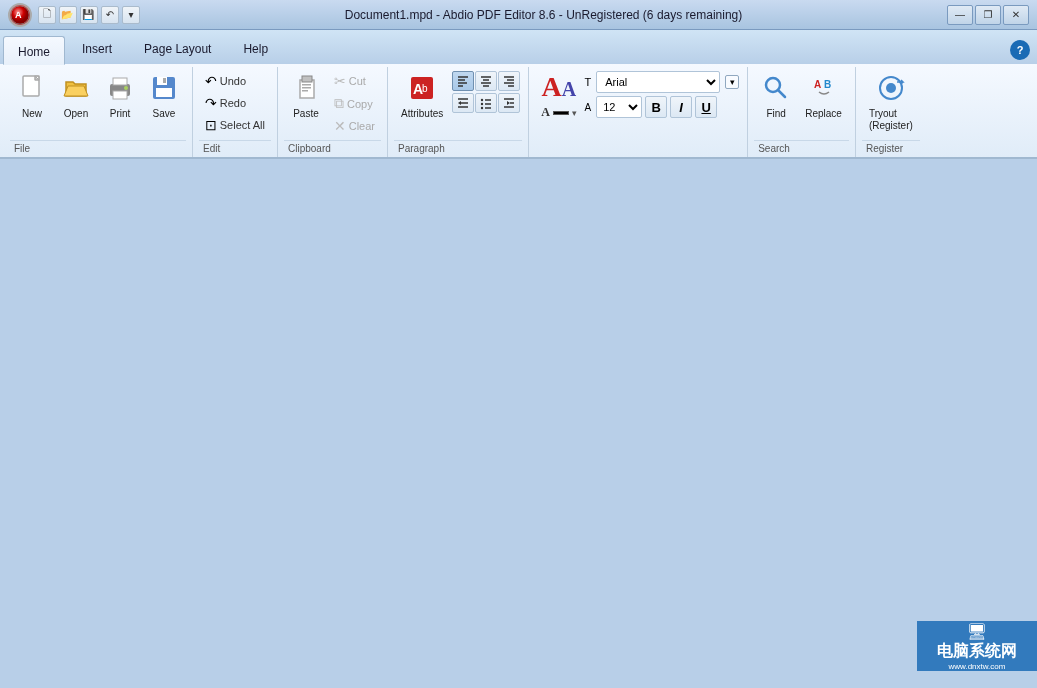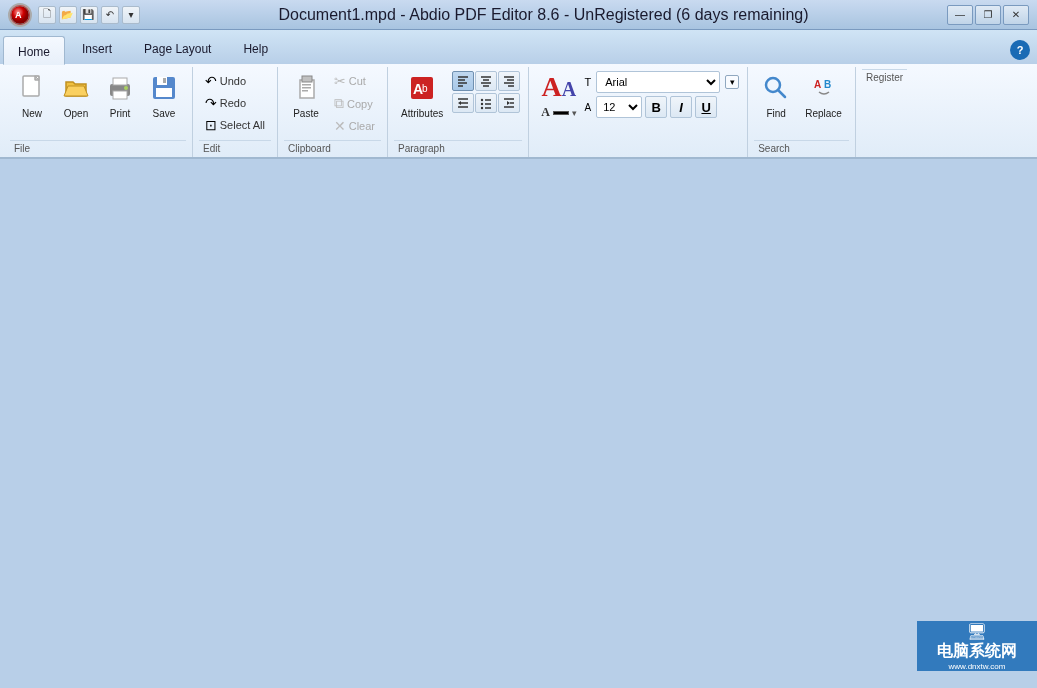--- a/index.html
+++ b/index.html
@@ -27,21 +27,21 @@
     .quick-access { display: flex; gap: 3px; align-items: center; }
     .qa-btn {
       width: 18px; height: 18px;
       background: linear-gradient(to bottom, #f0f4f8, #d8e4f0);
       border: 1px solid #aabbcc;
       border-radius: 2px;
       cursor: pointer;
       display: flex; align-items: center; justify-content: center;
       font-size: 10px; color: #333;
     }
-    .title-text { font-size: 16px; color: #1a1a2e; flex: 1; text-align: center; }
+    .title-text { font-size: 12px; color: #1a1a2e; flex: 1; text-align: center; }
     .window-controls { display: flex; gap: 2px; }
     .win-btn {
       width: 26px; height: 20px;
       border: 1px solid #7a9abf;
       background: linear-gradient(to bottom, #e0eaf5, #c0d4e8);
       cursor: pointer;
       display: flex; align-items: center; justify-content: center;
       font-size: 10px; color: #333;
       border-radius: 2px;
     }
@@ -505,20 +505,32 @@
               <path d="M9 18 Q14 22 19 18" fill="none" stroke="#888" stroke-width="1.5" marker-end="url(#arr)"></path>
             </svg>
           </span>
           <span class="btn-label">Replace</span>
         </div>
       </div>
       <div class="ribbon-group-label">Search</div>
     </div>
 
     <div class="ribbon-group" style="border-right:none;">
+      <div class="ribbon-group-content">
+        <div class="rb-btn">
+          <span class="btn-icon">
+            <svg width="28" height="28" viewBox="0 0 28 28">
+              <circle cx="14" cy="14" r="11" fill="none" stroke="#4488cc" stroke-width="2"></circle>
+              <circle cx="14" cy="14" r="5" fill="#4488cc"></circle>
+              <path d="M20 8 L26 8 L24 6 M24 6 L26 8 L24 10" fill="none" stroke="#4488cc" stroke-width="1.5"></path>
+            </svg>
+          </span>
+          <span class="btn-label">Tryout<br>(Register)</span>
+        </div>
+      </div>
       <div class="ribbon-group-label">Register</div>
     </div>
 
   </div>
 </div>
 
 <div class="main-area">
 
   <div class="watermark">
     <span style="font-size:16px;">🖥</span>

